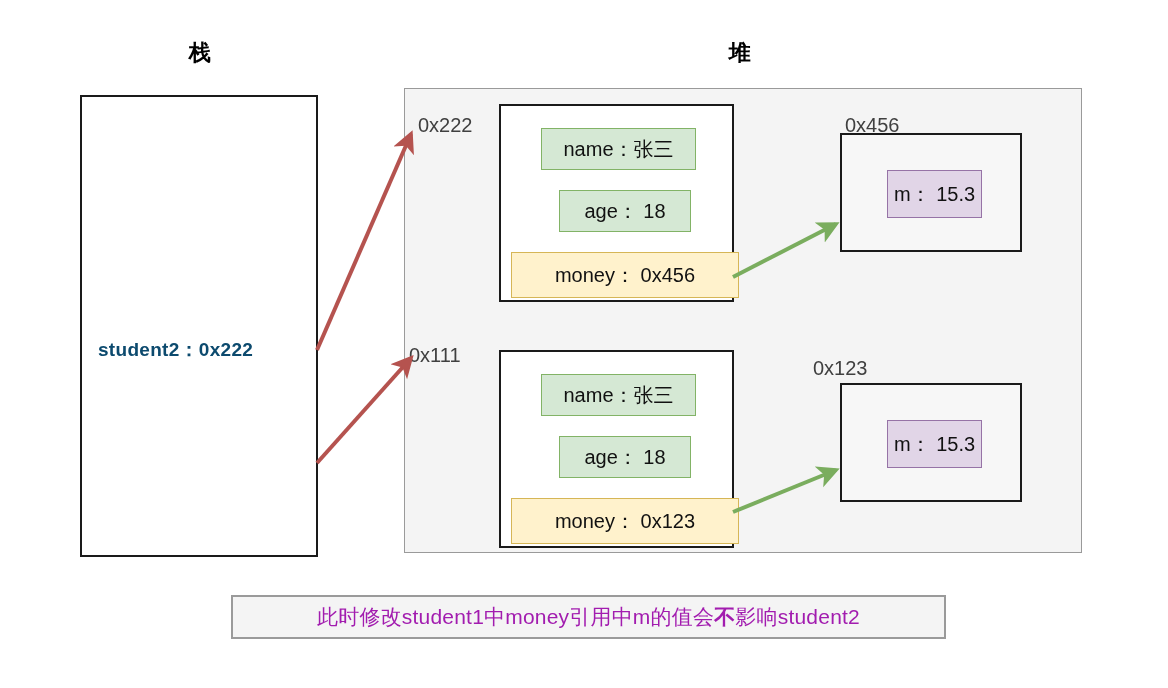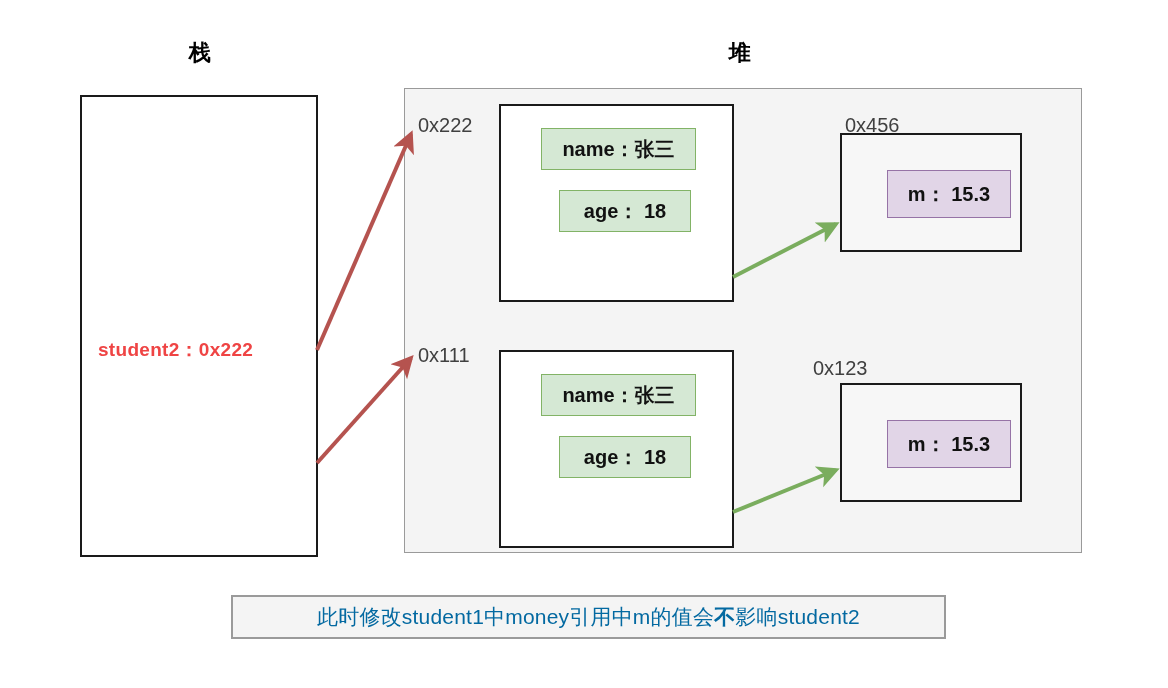--- a/index.html
+++ b/index.html
@@ -37,21 +37,21 @@
   #stack-box {
     left: 80px; top: 95px;
     width: 238px; height: 462px;
     border: 2px solid #1a1a1a;
     background: #ffffff;
     box-sizing: border-box;
   }
   .stack-entry {
     font-size: 19px;
     font-weight: bold;
-    color: #ef4444;
+    color: #0c4a6e;
     white-space: nowrap;
     letter-spacing: 0.3px;
   }
   #stack-entry-2 { left: 98px; top: 337px; }
   #stack-entry-1 { left: 98px; top: 447px; }
 
   
   #heap-panel {
     left: 404px; top: 88px;
     width: 678px; height: 465px;
@@ -60,21 +60,21 @@
     box-sizing: border-box;
   }
 
   
   .heap-addr {
     font-size: 20px;
     color: #404040;
     white-space: nowrap;
   }
   #addr-0x222 { left: 418px; top: 114px; }
-  #addr-0x111 { left: 418px; top: 344px; }
+  #addr-0x111 { left: 409px; top: 344px; }
   #addr-0x456 { left: 845px; top: 114px; }
   #addr-0x123 { left: 813px; top: 357px; }
 
   
   .object-box {
     border: 2px solid #1a1a1a;
     background: #ffffff;
     box-sizing: border-box;
   }
   #object-box-0x222 { left: 499px; top: 104px; width: 235px; height: 198px; }
@@ -83,21 +83,20 @@
   
   .field {
     position: absolute;
     box-sizing: border-box;
     display: flex;
     align-items: center;
     justify-content: center;
     font-size: 20px;
     color: #111111;
     white-space: nowrap;
-    font-weight: bold;
   }
   .field-green {
     background: #d5e8d4;
     border: 1px solid #82b366;
   }
   .field-yellow {
     background: #fff2cc;
     border: 1px solid #d6b656;
   }
   .field-purple {
@@ -109,36 +108,36 @@
   .f-money { left: 10px;  top: 146px; width: 228px; height: 46px; }
 
   
   .mem-box {
     border: 2px solid #1a1a1a;
     background: #f7f7f7;
     box-sizing: border-box;
   }
   #mem-box-0x456 { left: 840px; top: 133px; width: 182px; height: 119px; }
   #mem-box-0x123 { left: 840px; top: 383px; width: 182px; height: 119px; }
-  .f-m { left: 45px; top: 35px; width: 124px; height: 48px; }
+  .f-m { left: 45px; top: 35px; width: 95px; height: 48px; }
 
   
   #caption-box {
     left: 231px; top: 595px;
     width: 715px; height: 44px;
     border: 2px solid #9a9a9a;
     background: #f4f4f4;
     box-sizing: border-box;
     display: flex;
     align-items: center;
     justify-content: center;
   }
   #caption-text {
     font-size: 21px;
-    color: #0369a1;
+    color: #a21caf;
     white-space: nowrap;
     letter-spacing: 0.2px;
   }
   #caption-text b { font-weight: bold; }
 
   
   #arrow-layer {
     left: 0; top: 0;
     width: 1168px; height: 688px;
     pointer-events: none;
@@ -164,25 +163,27 @@
 
   <div class="abs heap-addr" id="addr-0x111">0x111</div>
 
   <div class="abs heap-addr" id="addr-0x456">0x456</div>
 
   <div class="abs heap-addr" id="addr-0x123">0x123</div>
 
   <div class="abs object-box" id="object-box-0x222">
     <div class="field field-green f-name">name：张三</div>
     <div class="field field-green f-age">age： 18</div>
+    <div class="field field-yellow f-money">money： 0x456</div>
   </div>
 
   <div class="abs object-box" id="object-box-0x111">
     <div class="field field-green f-name">name：张三</div>
     <div class="field field-green f-age">age： 18</div>
+    <div class="field field-yellow f-money">money： 0x123</div>
   </div>
 
   <div class="abs mem-box" id="mem-box-0x456">
     <div class="field field-purple f-m">m： 15.3</div>
   </div>
 
   <div class="abs mem-box" id="mem-box-0x123">
     <div class="field field-purple f-m">m： 15.3</div>
   </div>
 

